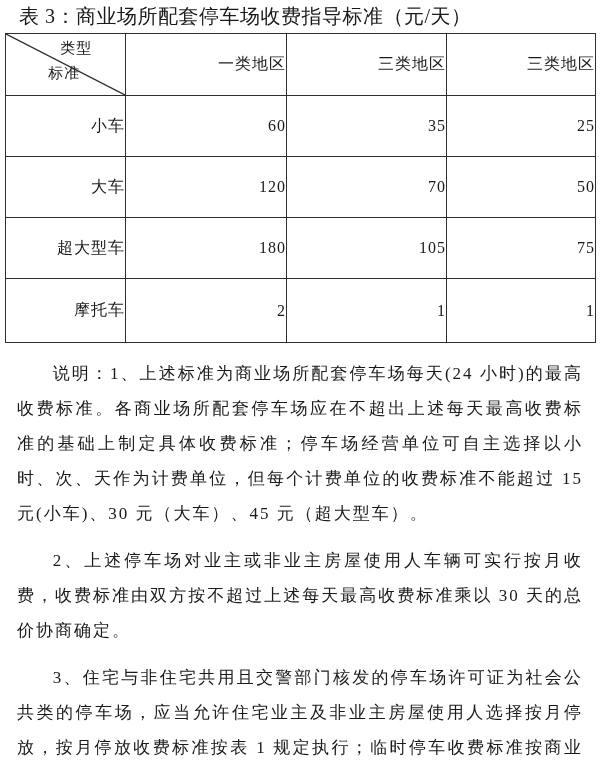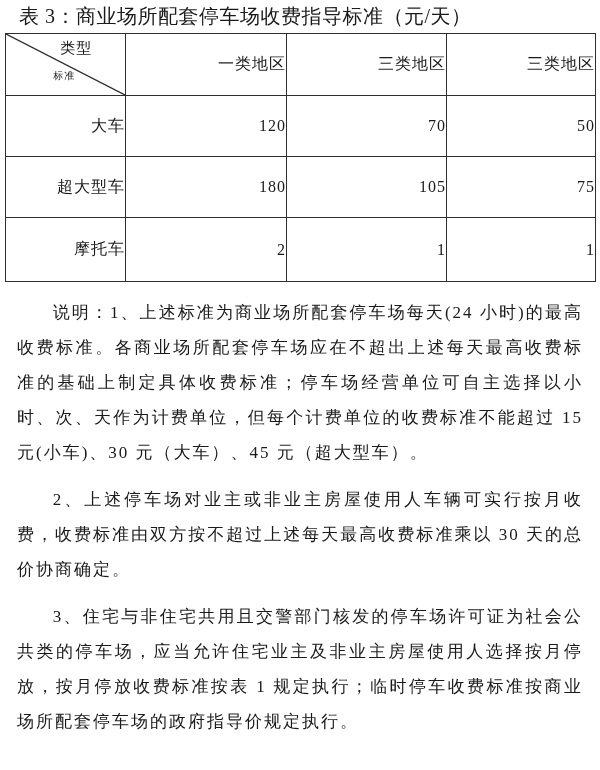--- a/index.html
+++ b/index.html
@@ -60,21 +60,21 @@
     transform: translateX(-50%);
     font-size: 15px;
     letter-spacing: 1px;
     white-space: nowrap;
   }
   .corner-bottom {
     position: absolute;
     bottom: 12px;
     left: 49%;
     transform: translateX(-50%);
-    font-size: 10px;
+    font-size: 15px;
     letter-spacing: 1px;
     white-space: nowrap;
     font-family: Liberation Mono, monospace;
   }
 
   .notes {
     margin: 13px 5px 0 5px;
     font-size: 17px;
     line-height: 35px;
     text-align: justify;
@@ -109,20 +109,26 @@
           <span class="corner-top">类型</span>
           <span class="corner-bottom">标准</span>
         </th>
         <th>一类地区</th>
         <th>三类地区</th>
         <th>三类地区</th>
       </tr>
     </thead>
     <tbody>
       <tr>
+        <td>小车</td>
+        <td>60</td>
+        <td>35</td>
+        <td>25</td>
+      </tr>
+      <tr>
         <td>大车</td>
         <td>120</td>
         <td>70</td>
         <td>50</td>
       </tr>
       <tr>
         <td>超大型车</td>
         <td>180</td>
         <td>105</td>
         <td>75</td>

